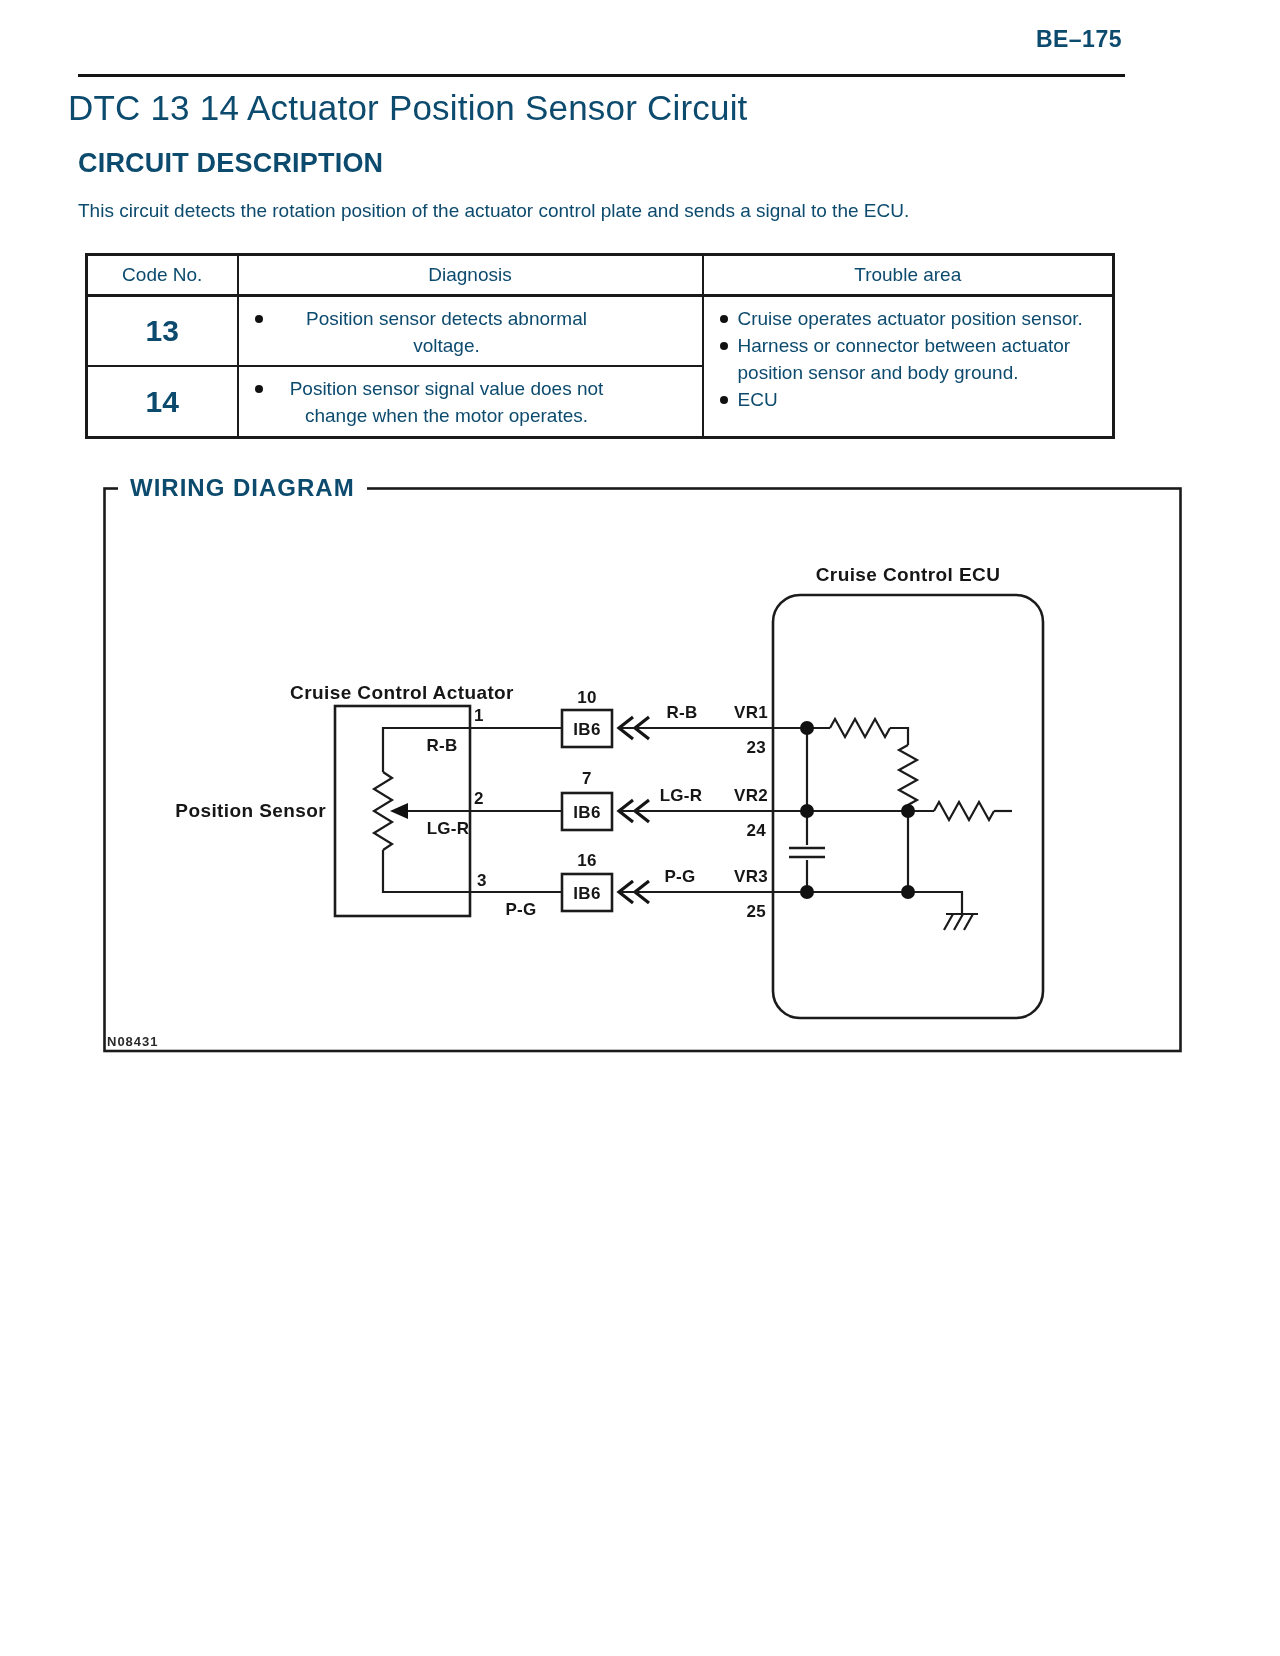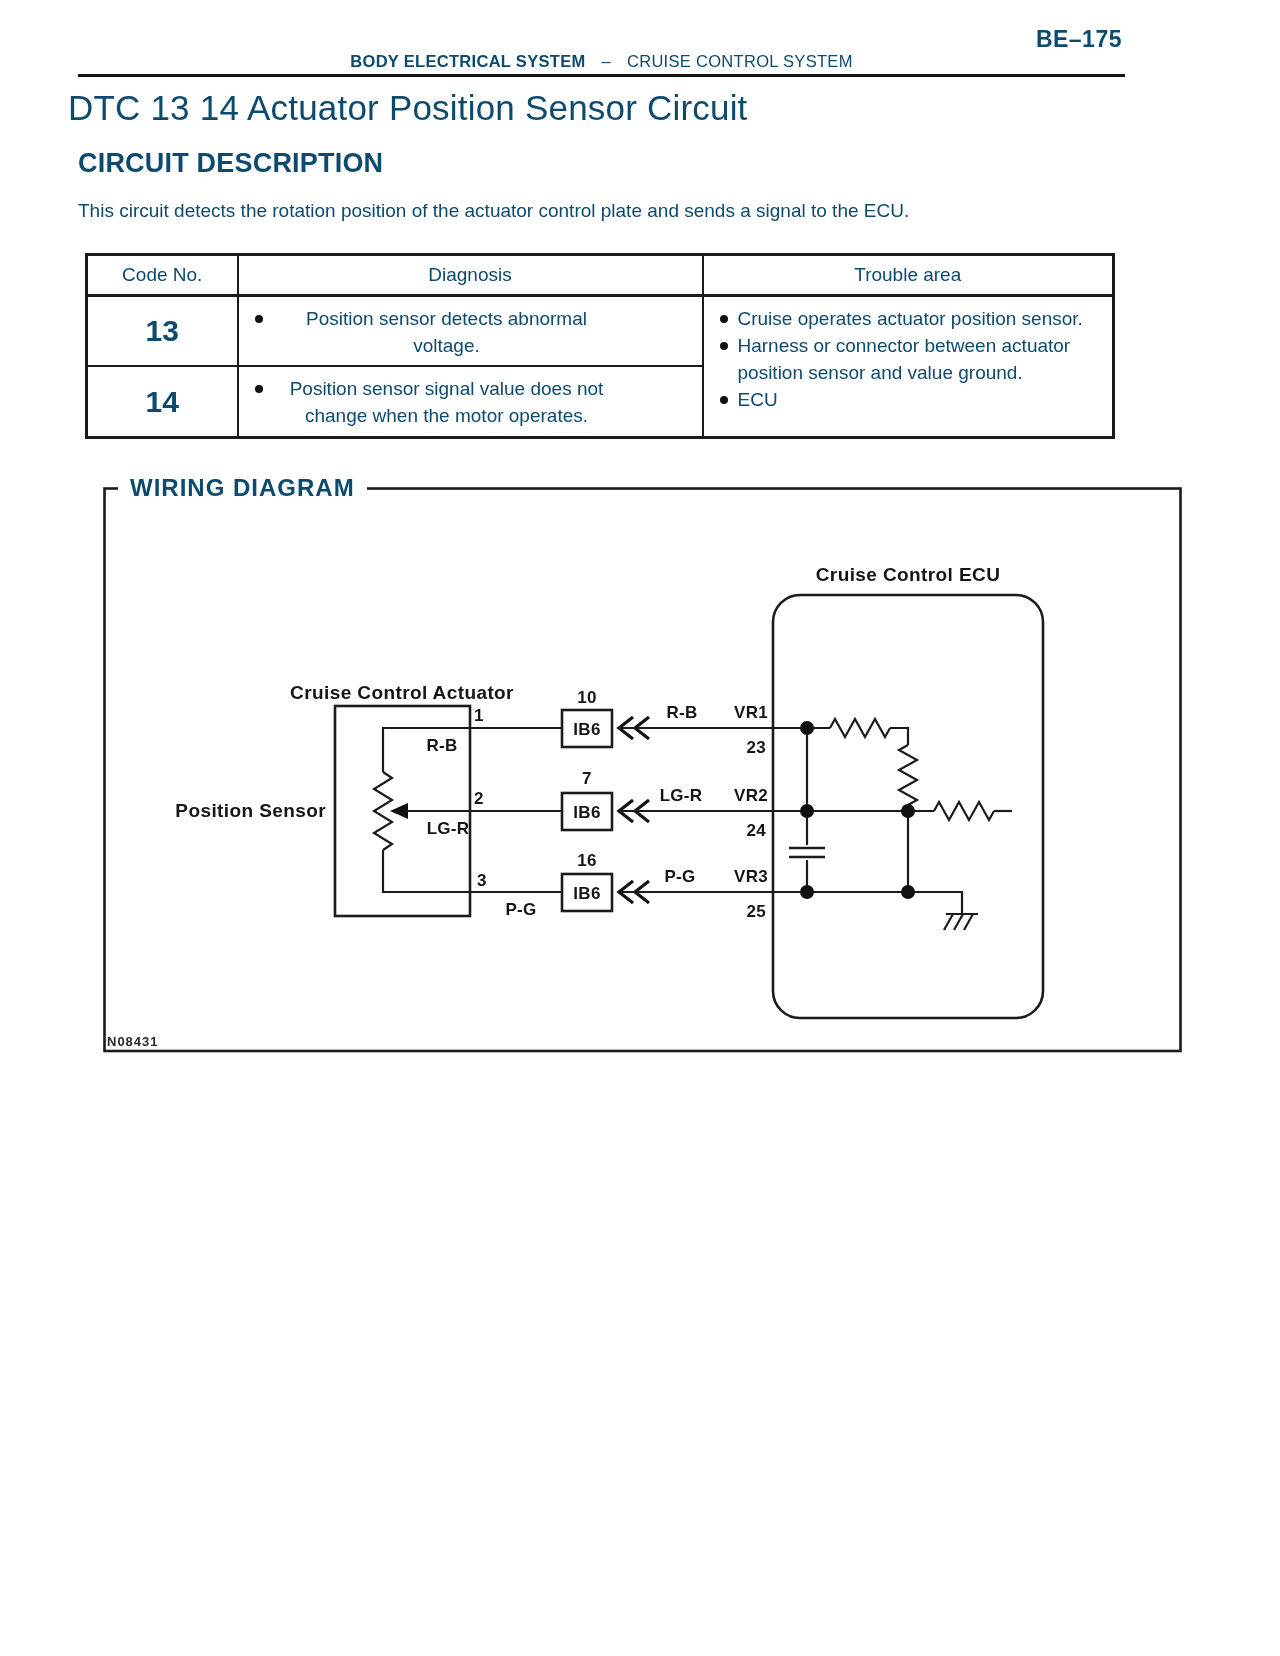--- a/index.html
+++ b/index.html
@@ -85,23 +85,20 @@
   .lbl{font:bold 19px "Liberation Sans", sans-serif;letter-spacing:.4px;}
   .wlbl{font:bold 17px "Liberation Sans", sans-serif;letter-spacing:.3px;}
   .figcode{font:bold 13px "Liberation Sans", sans-serif;letter-spacing:1px;fill:#2a2a2a;}
 </style>
 </head>
 <body>
 
 <div class="page">
 
   <div class="page-number">BE–175</div>
-  <div class="running-head">
-    <span class="bold">BODY ELECTRICAL SYSTEM</span><span class="sep">–</span><span>CRUISE CONTROL SYSTEM</span>
-  </div>
   <div class="head-rule"></div>
 
   <div class="dtc-title">DTC 13 14 Actuator Position Sensor Circuit</div>
   <div class="section-heading">CIRCUIT DESCRIPTION</div>
   <div class="description">This circuit detects the rotation position of the actuator control plate and sends a signal to the ECU.</div>
 
   <table class="dtc-table">
     <colgroup>
         <col style="width:151px">
         <col style="width:465px">
@@ -124,21 +121,21 @@
         </div>
       </td>
       <td class="text-cell" rowspan="2">
         <div class="cell-inner">
           <div class="bullet">
             <span class="dot"></span>
             <span class="txt trouble-txt">Cruise operates actuator position sensor.</span>
           </div>
           <div class="bullet">
             <span class="dot"></span>
-            <span class="txt trouble-txt">Harness or connector between actuator position sensor and value ground.</span>
+            <span class="txt trouble-txt">Harness or connector between actuator position sensor and body ground.</span>
           </div>
           <div class="bullet">
             <span class="dot"></span>
             <span class="txt trouble-txt">ECU</span>
           </div>
         </div>
       </td>
     </tr>
     <tr>
       <td class="code-cell" style="height:69px">14</td>

